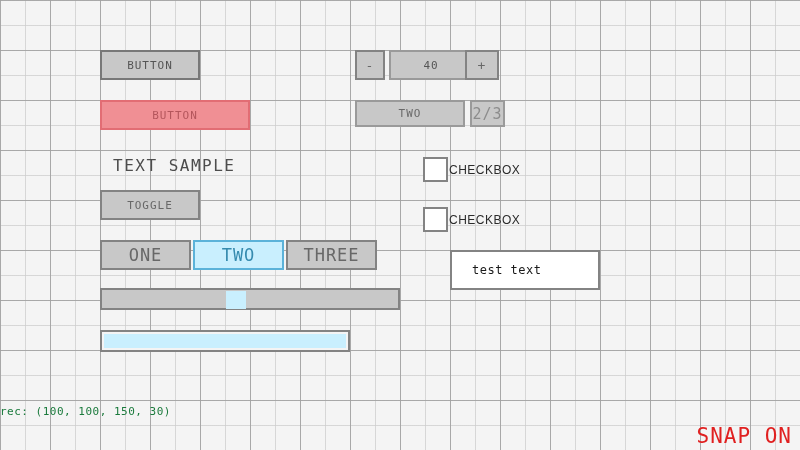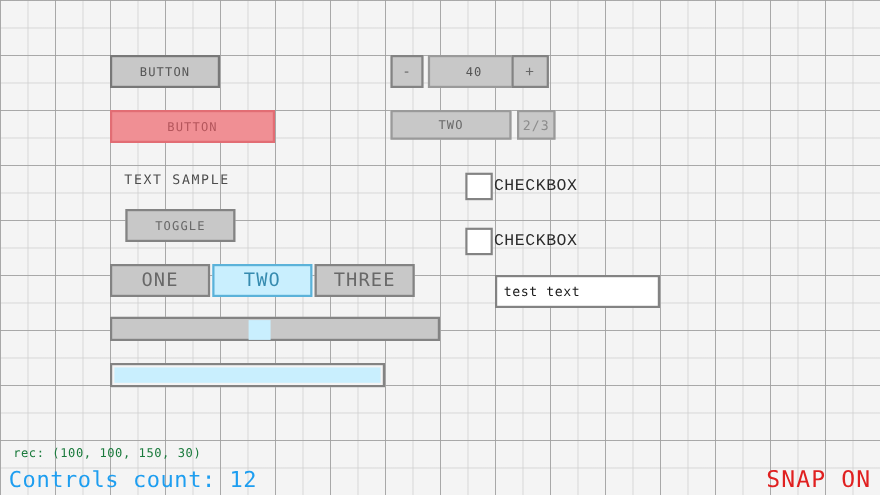--- a/index.html
+++ b/index.html
@@ -64,30 +64,29 @@
     border: 2px solid #787878;
     color: #555555;
   }
   #btn-red {
     left: 100px; top: 100px; width: 150px; height: 30px;
     font-size: 11px;
   }
 
   #label-sample {
     left: 113px; top: 156px;
-    font-size: 12px;
+    font-size: 16px;
     color: #4d4d4d;
     justify-content: flex-start;
     letter-spacing: 1.5px;
   }
 
   #toggle-one {
     left: 100px; top: 190px; width: 100px; height: 30px;
     font-size: 11px;
-    margin-left: 14px;
   }
 
   .tab {
     top: 240px; width: 91px; height: 30px;
     font-size: 17px;
   }
   #tab-one   { left: 100px; }
   #tab-two   { left: 193px; }
   #tab-three { left: 286px; }
 
@@ -134,68 +133,68 @@
   }
 
   
   #dropdown-box {
     left: 355px; top: 100px; width: 110px; height: 27px;
     font-size: 11px;
     border-color: #9a9a9a;
   }
   #dropdown-count {
     left: 470px; top: 100px; width: 35px; height: 27px;
-    font-size: 12px;
+    font-size: 15px;
     border-color: #9a9a9a;
     color: #8c8c8c;
   }
 
   
   .cb-row {
     position: absolute;
     display: flex;
     align-items: center;
   }
   .cb-box {
     box-sizing: border-box;
     width: 25px; height: 25px;
     background: #ffffff;
     border: 2px solid #838383;
   }
   .cb-label {
-    font-family: Liberation Mono, monospace;
-    font-size: 15px;
+    font-family: Liberation Sans, sans-serif;
+    font-size: 12px;
     color: #2b2b2b;
     letter-spacing: 0.5px;
     margin-left: 1px;
   }
   #cb-1 { left: 423px; top: 157px; }
   #cb-2 { left: 423px; top: 207px; }
 
   
   #textbox {
-    left: 450px; top: 250px; width: 150px; height: 30px;
+    left: 450px; top: 250px; width: 150px; height: 40px;
     background: #ffffff;
     border: 2px solid #838383;
     color: #1a1a1a;
     font-size: 12px;
     justify-content: flex-start;
-    padding-left: 6px;
+    padding-left: 20px;
     letter-spacing: 0.5px;
   }
 
   
   .status {
     position: absolute;
     font-family: "DejaVu Sans Mono", monospace;
     white-space: nowrap;
     user-select: none;
   }
   #rec-text {
-    left: 12px; top: 405px;
+    left: 0; top: 405px;
     font-size: 11px;
     color: #1a7a3c;
     letter-spacing: 0.5px;
   }
   #mouse-text {
     right: 8px; top: 405px;
     font-size: 11px;
     color: #e02020;
     letter-spacing: 0.5px;
   }
@@ -255,16 +254,15 @@
     <span class="cb-label">CHECKBOX</span>
   </div>
   <div class="cb-row" id="cb-2">
     <div class="cb-box"></div>
     <span class="cb-label">CHECKBOX</span>
   </div>
 
   <div class="ctl" id="textbox">test text</div>
 
   <div class="status" id="rec-text">rec: (100, 100, 150, 30)</div>
-  <div class="status" id="controls-count">Controls count: 12</div>
   <div class="status" id="snap-state">SNAP ON</div>
 
 </div>
 
 </body></html>

